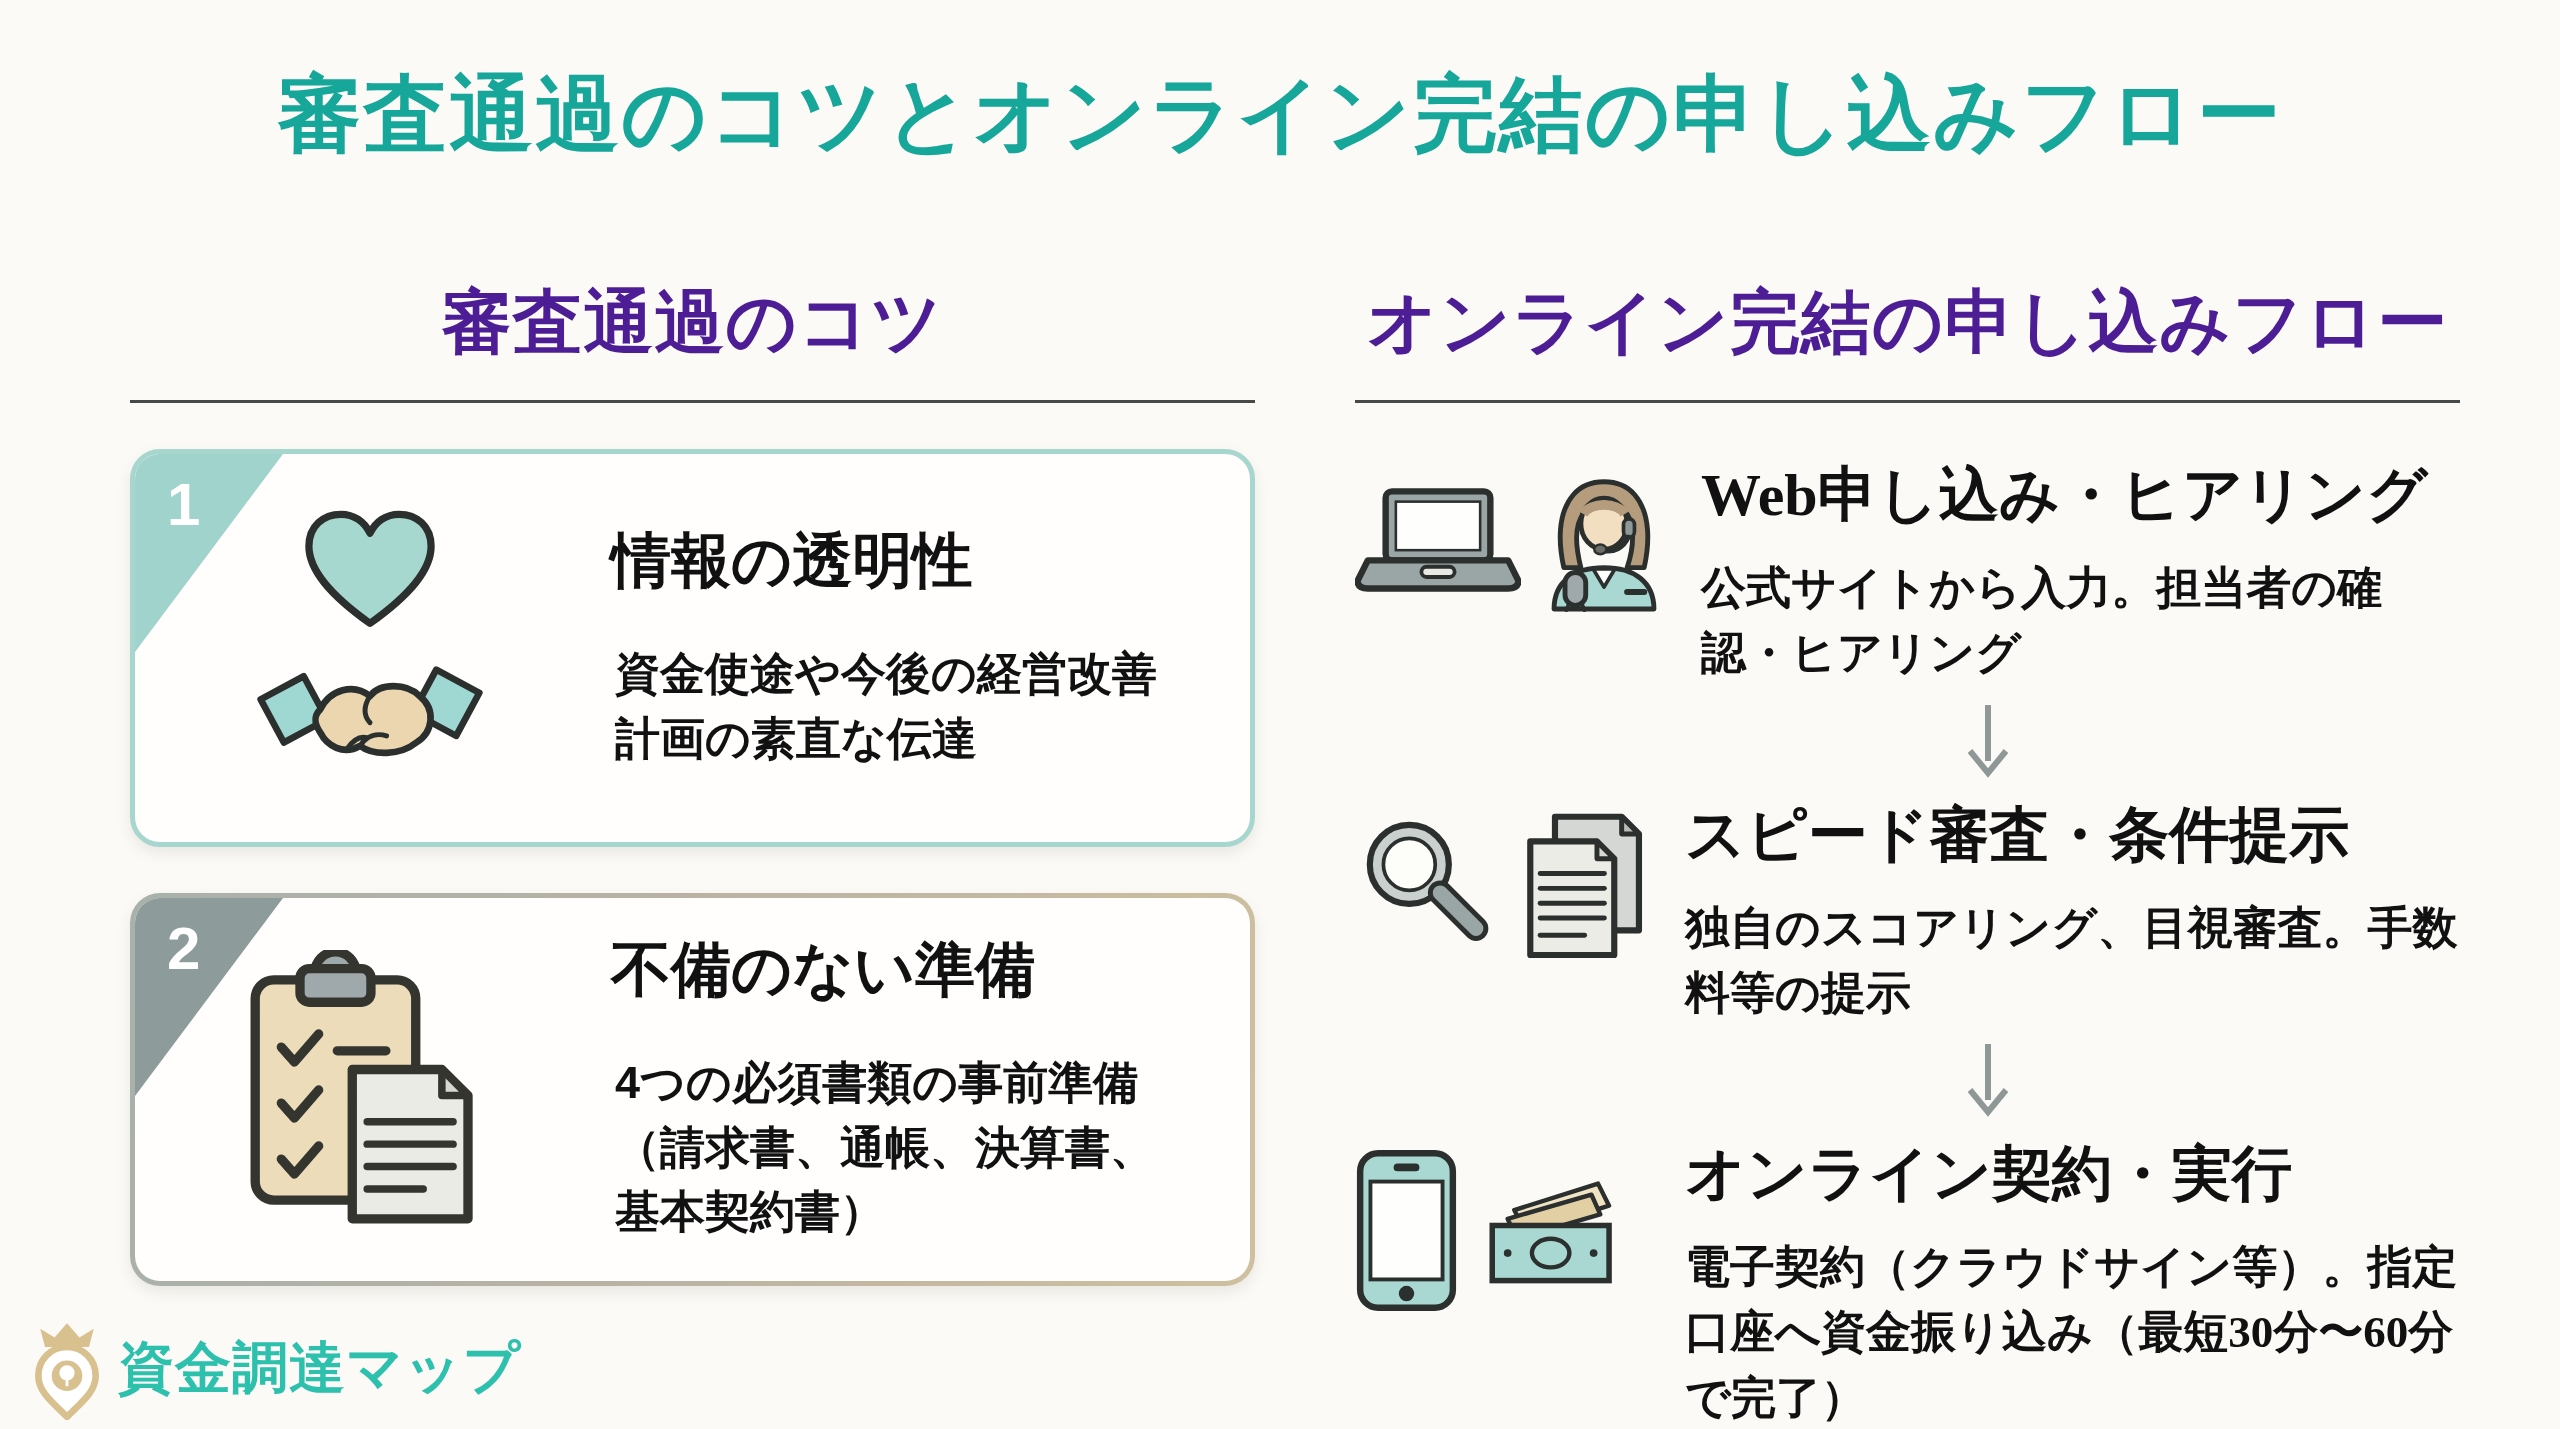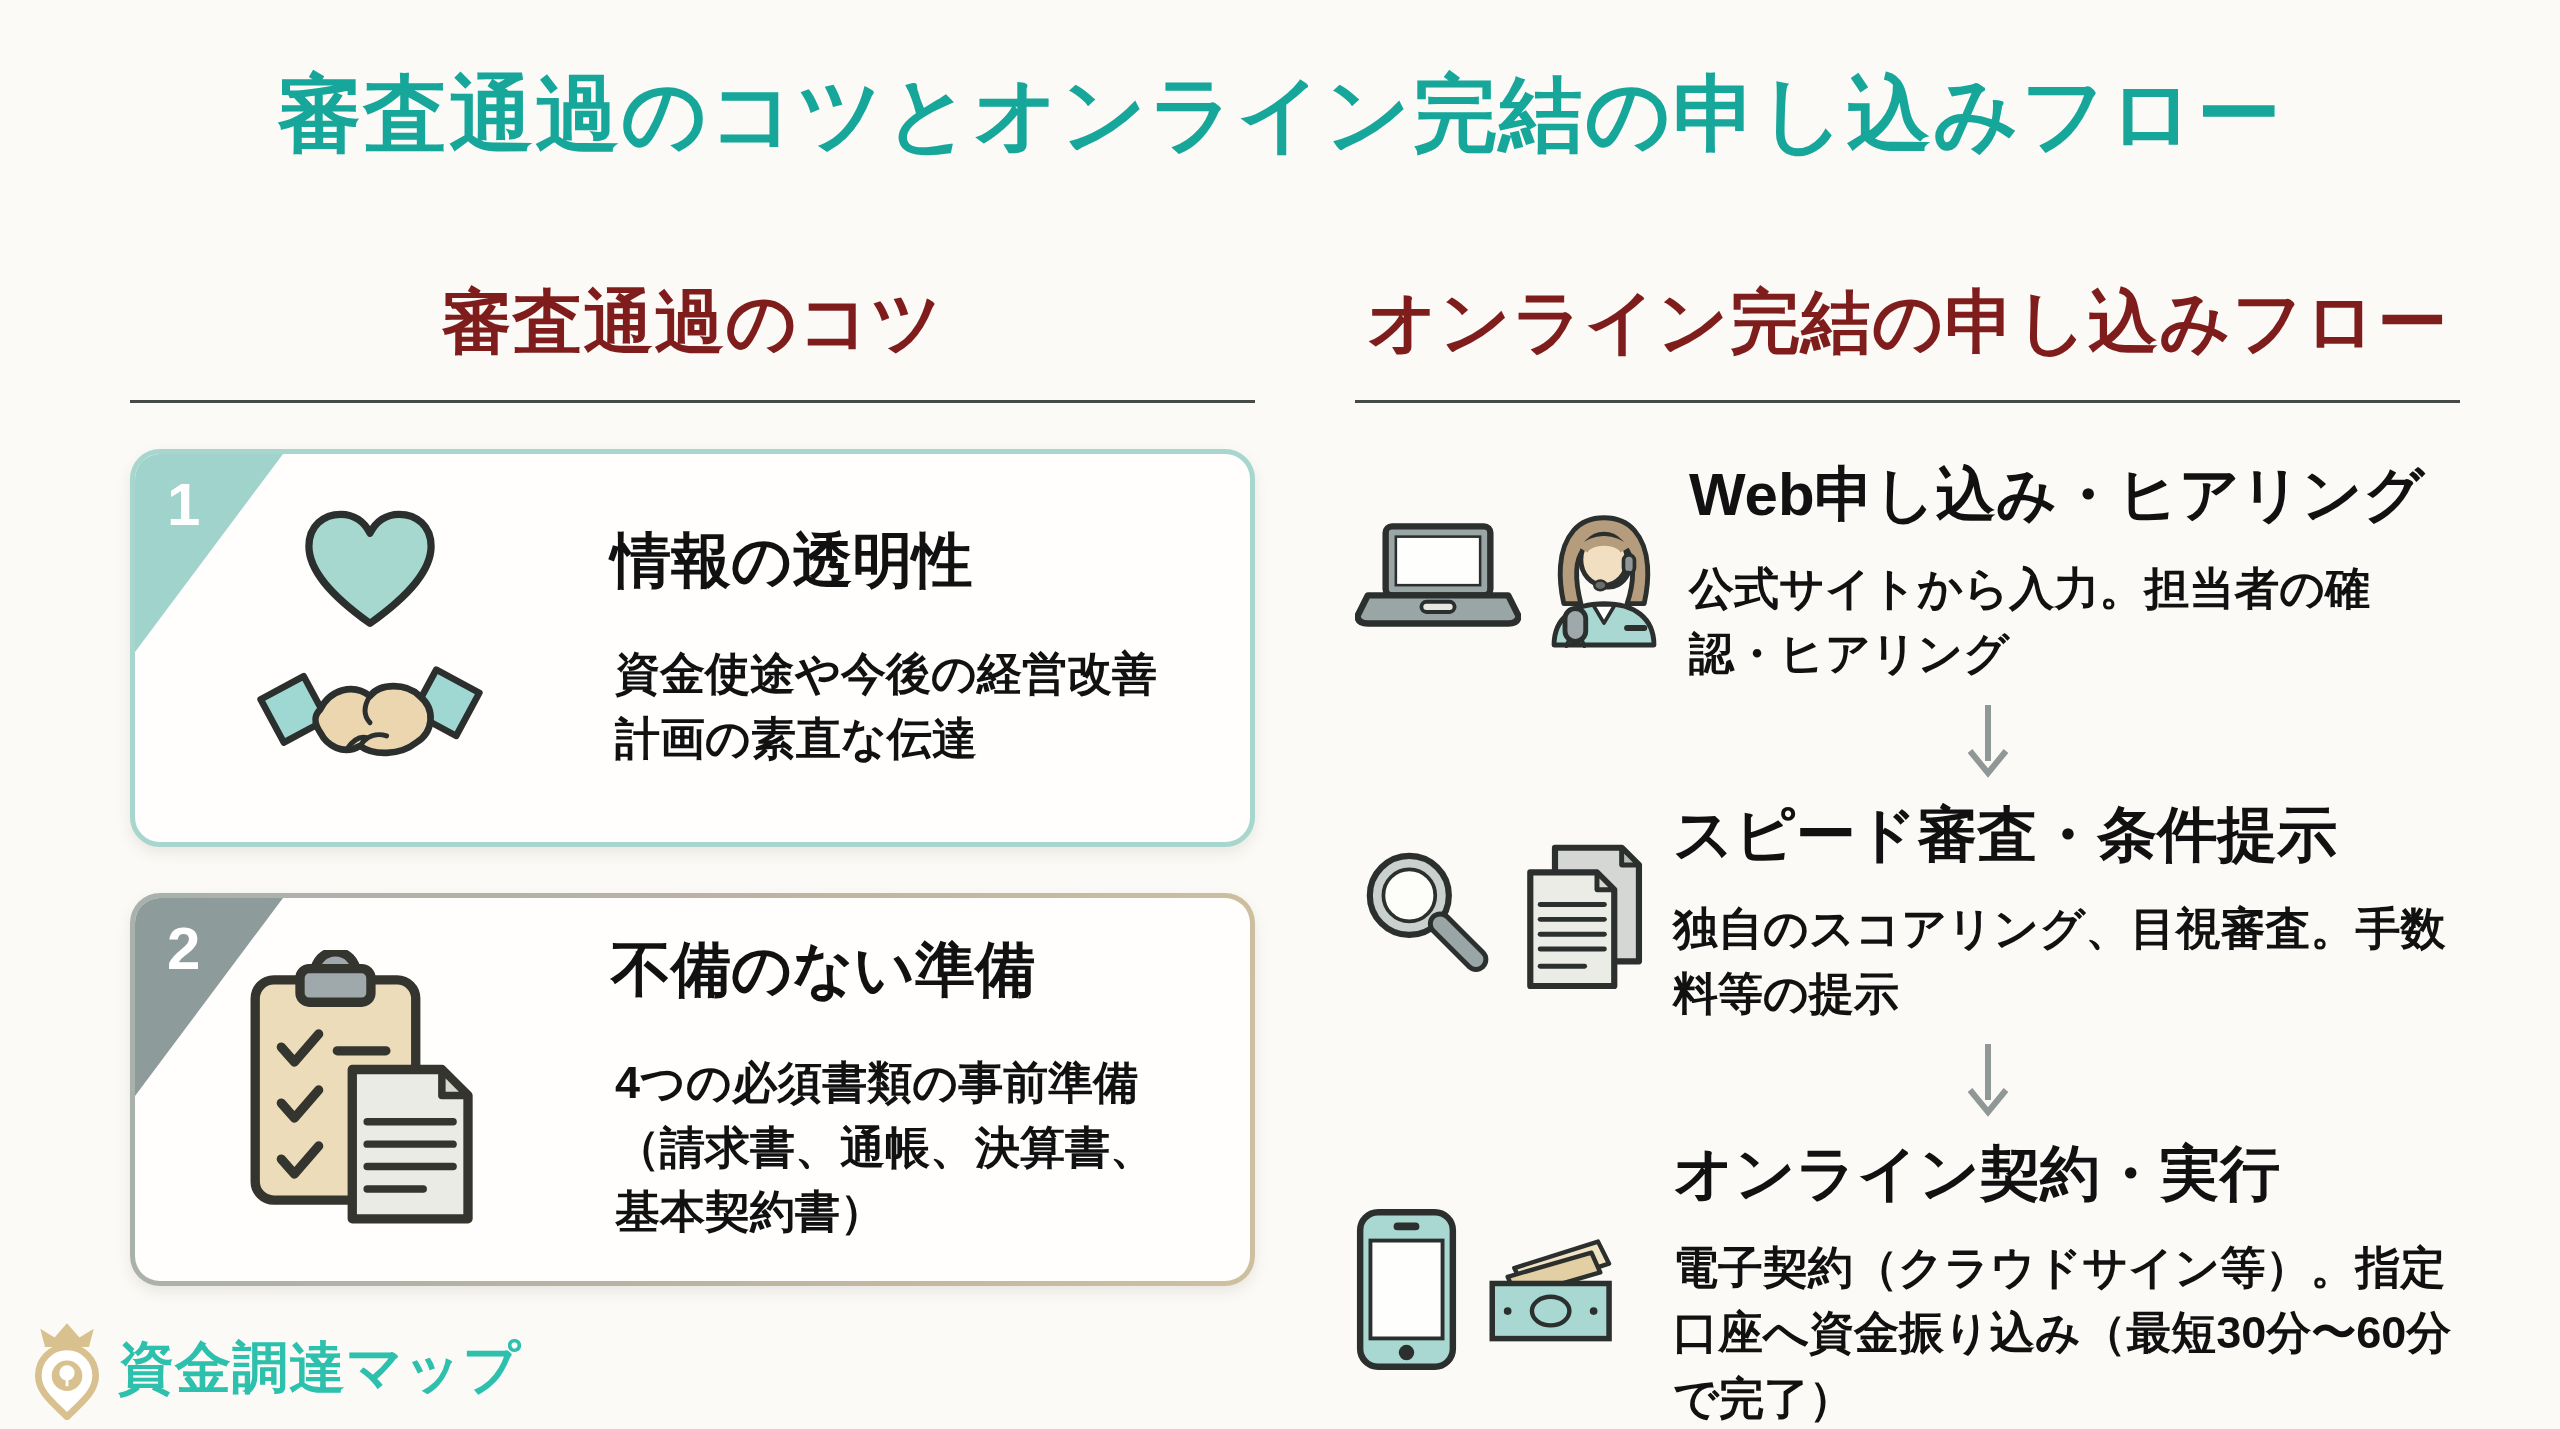--- a/index.html
+++ b/index.html
@@ -25,21 +25,21 @@
   }
 
   
   .col { position:absolute; top:276px; }
   .col-left  { left:130px;  width:1125px; }
   .col-right { left:1355px; width:1105px; }
 
   .section-heading {
     text-align:center;
     font-size:70px; font-weight:900; letter-spacing:1px;
-    color:#7f1d1d;
+    color:#4c1d95;
     padding-bottom:30px;
     border-bottom:3px solid #454a48;
     margin:0 0 0 0;
   }
 
   
   .card-outer1 {
     margin-top:46px;
     height:398px;
     border:5px solid #a6d6ce;
@@ -92,21 +92,21 @@
     font-size:60px; font-weight:800; color:#111;
     margin:0 0 40px 0;
   }
   .card-body {
     font-size:45px; font-weight:700; line-height:1.43; color:#111;
     margin:4px;
   }
 
   
   .flow { margin-top:52px; }
-  .step { display:flex; align-items:center; gap:18px; }
+  .step { display:flex; align-items:flex-start; gap:30px;font-family:Liberation Serif, serif; }
   .step-icons {
     flex:0 0 300px;
     display:flex; align-items:center; justify-content:flex-start; gap:16px;
     margin-top:14px;
   }
   .step-text { flex:1; }
   .step-title {
     font-size:60px; font-weight:800; color:#111; margin:0 0 20px 0;
   }
   .step-body {

